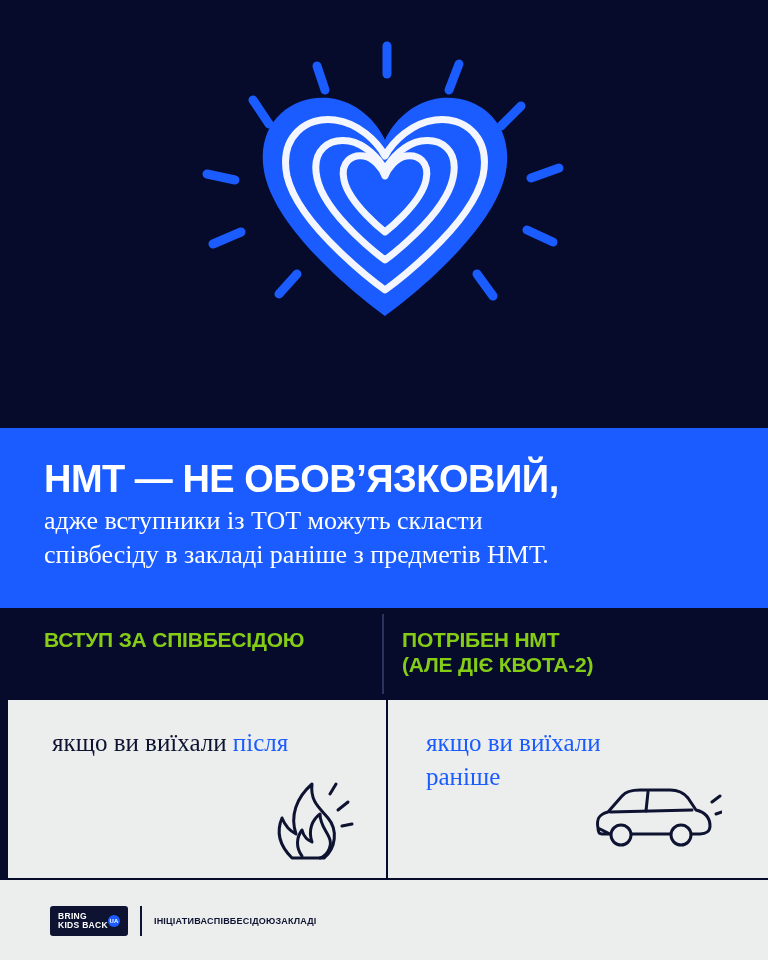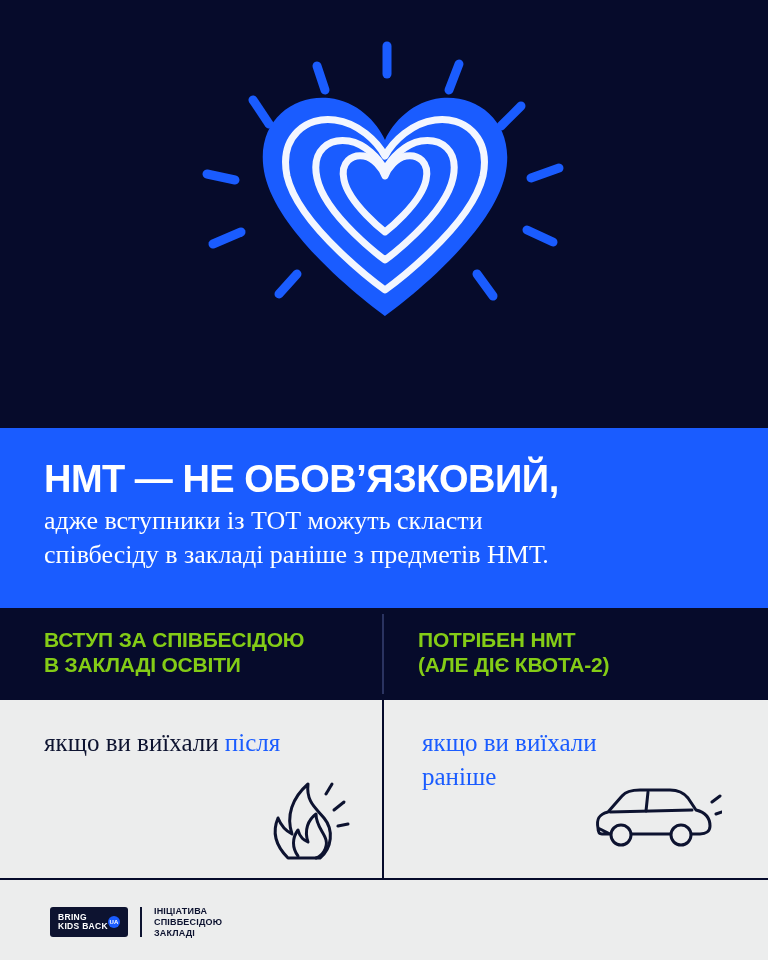--- a/index.html
+++ b/index.html
@@ -59,41 +59,42 @@
   .col-heads {
     display: flex;
     background: #060b2b;
     height: 92px;
   }
   .col-head {
     flex: 1 1 50%;
     padding: 20px 30px 0 44px;
     position: relative;
   }
-  .col-head + .col-head { padding-left: 34px; }
+  .col-head + .col-head { padding-left: 18px; }
   .col-head:first-child::after {
     content: "";
     position: absolute;
     right: 0; top: 6px; bottom: 6px;
     width: 2px;
     background: #2a3360;
   }
   .col-head-text {
     color: #84cc16;
     font-size: 21px;
     font-weight: bold;
     line-height: 1.18;
     letter-spacing: -0.2px;
   }
 
   
   .cond-row {
     display: flex;
     background: #eceded;
     height: 178px;
+    margin-left: 8px;
   }
   .cond {
     flex: 1 1 50%;
     position: relative;
     padding: 26px 24px 0 44px;
   }
   .cond + .cond { padding-left: 38px; }
   .cond:first-child::after {
     content: "";
     position: absolute;
@@ -157,21 +158,20 @@
     width: 12px; height: 12px;
     display: flex; align-items: center; justify-content: center;
   }
   .logo-divider {
     width: 2px;
     height: 30px;
     background: #0d1330;
   }
   .initiative {
     display: flex;
-    flex-direction: column;
     line-height: 1.2;
     color: #0d1330;
   }
   .initiative span {
     font-size: 9px;
     font-weight: bold;
     letter-spacing: 0.2px;
   }
 </style>
 </head>
@@ -210,21 +210,20 @@
     <div class="band-title">НМТ — НЕ ОБОВ’ЯЗКОВИЙ,</div>
     <div class="band-sub">
       <div>адже вступники із ТОТ можуть скласти</div>
       <div>співбесіду в закладі раніше з предметів НМТ.</div>
     </div>
   </div>
 
   <div class="col-heads">
     <div class="col-head">
       <div class="col-head-text">ВСТУП ЗА СПІВБЕСІДОЮ</div>
-      <div class="col-head-text">В ЗАКЛАДІ ОСВІТИ</div>
     </div>
     <div class="col-head">
       <div class="col-head-text">ПОТРІБЕН НМТ</div>
       <div class="col-head-text">(АЛЕ ДІЄ КВОТА-2)</div>
     </div>
   </div>
 
   <div class="cond-row">
 
     <div class="cond">

